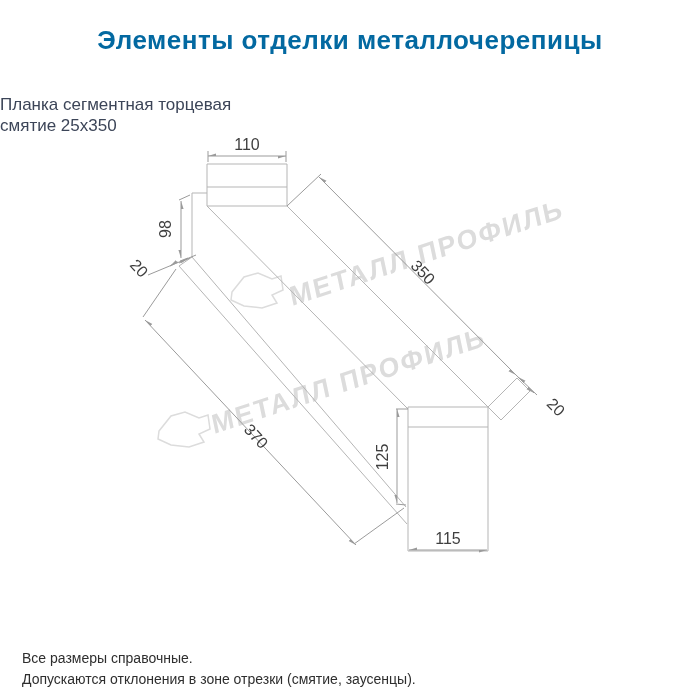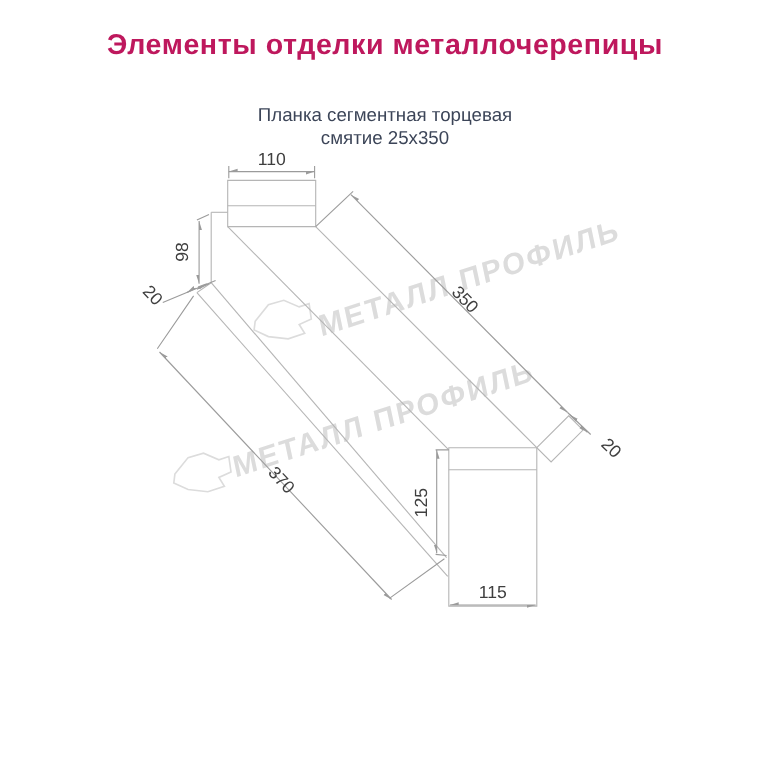--- a/index.html
+++ b/index.html
@@ -6,26 +6,25 @@
   #page{
     position:relative;
     width:700px;height:700px;
     background:#ffffff;
     overflow:hidden;
     font-family:"Liberation Sans", sans-serif;
   }
   .title{
     position:absolute;top:25px;left:0;width:700px;
     text-align:center;
-    font-size:26px;font-weight:bold;color:#be185d;
+    font-size:26px;font-weight:bold;color:#0369a1;
     letter-spacing:0.5px;
   }
   .subtitle{
     position:absolute;top:94px;left:0;width:700px;
-    text-align:center;
     font-size:17px;line-height:21px;
     color:#3c4558;
   }
   .footnotes{
     position:absolute;left:22px;top:648px;
     font-size:14px;line-height:21px;color:#2e2e2e;
   }
   svg.drawing{position:absolute;left:0;top:0;}
   svg .shape{stroke:#b5b5b5;stroke-width:1;fill:none;}
   svg .dim{stroke:#9b9b9b;stroke-width:1;fill:none;}
@@ -136,15 +135,17 @@
       <text class="dimtext" transform="translate(388,457) rotate(-90)" text-anchor="middle">125</text>
     </g>
 
     <g>
       <path class="dim" d="M409,550 H487" marker-start="url(#arrS)" marker-end="url(#arr)"></path>
       <text class="dimtext" x="448" y="544" text-anchor="middle">115</text>
     </g>
   </svg>
 
   <div class="footnotes">
+    <div>Все размеры справочные.</div>
+    <div>Допускаются отклонения в зоне отрезки (смятие, заусенцы).</div>
   </div>
 
 </div>
 
 </body></html>

